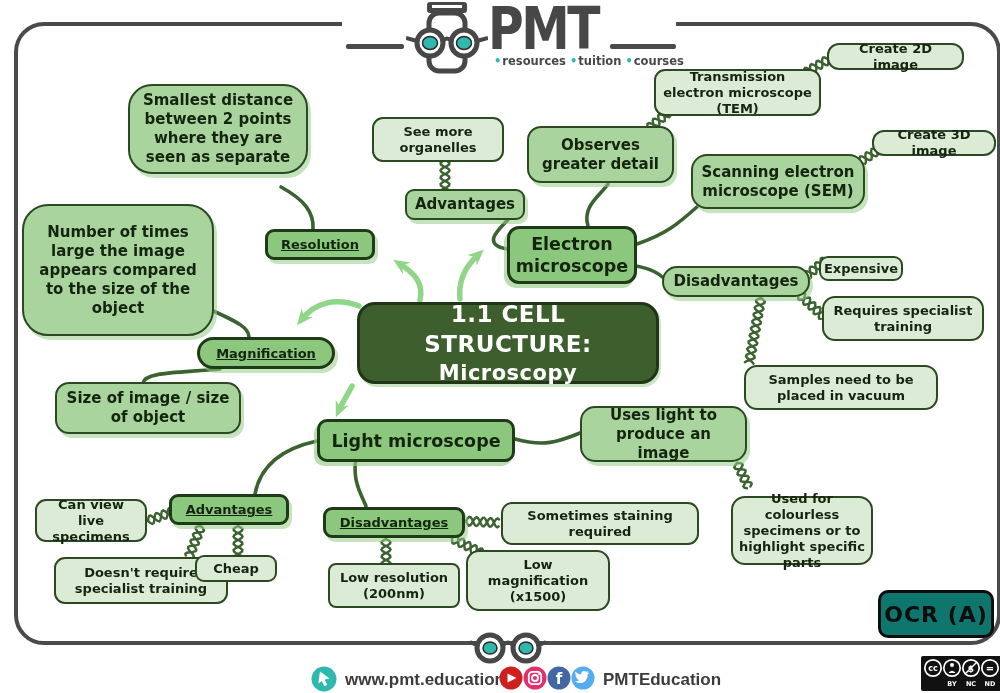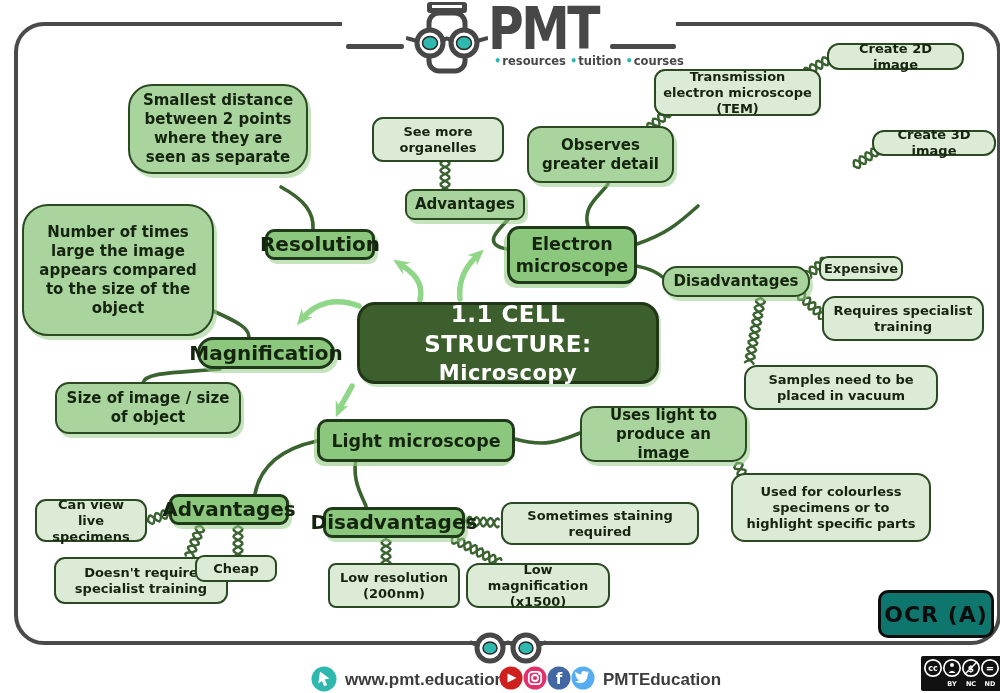--- a/index.html
+++ b/index.html
@@ -12,22 +12,22 @@
   .frame{position:absolute;left:6px;top:22px;width:979px;height:615px;
          border:4px solid #4a4a4a;border-radius:30px;}
   .logo-patch{position:absolute;left:334px;top:0;width:334px;height:80px;background:#fff;}
   .stub{position:absolute;height:5px;background:#4a4a4a;border-radius:2px;}
   #connector-svg{position:absolute;left:0;top:0;z-index:1;}
   .node{position:absolute;box-sizing:border-box;display:flex;align-items:center;justify-content:center;
         text-align:center;font-weight:bold;color:var(--ink);z-index:2;padding:2px 6px;}
   .light{background:var(--light);border:2.2px solid #2b4a22;border-radius:11px;font-size:13px;line-height:16px;}
   .med{background:var(--medium);border:2.4px solid #2b4a22;border-radius:14px;font-size:15px;line-height:19px;
        box-shadow:3px 4px 0 rgba(150,205,135,.55);}
-  .strong{background:var(--strong);border:3px solid #1f3a19;border-radius:9px;font-size:20px;line-height:19px;
-       box-shadow:3px 4px 0 rgba(150,205,135,.55);}
+  .strong{background:var(--strong);border:3px solid #1f3a19;border-radius:9px;font-size:13px;line-height:19px;
+       box-shadow:3px 4px 0 rgba(150,205,135,.55);text-decoration:underline;}
   .hub{background:var(--strong);border:3.6px solid #1f3a19;border-radius:12px;font-size:17.5px;line-height:22px;
        box-shadow:-3px 4px 0 rgba(150,205,135,.65);}
   .central{background:var(--central-bg);border:3px solid #203617;border-radius:18px;color:#fff;
        flex-direction:column;line-height:1.32;letter-spacing:.5px;box-shadow:2px 3px 0 rgba(150,205,135,.5);}
   .central .l1{font-size:23px;} .central .l2{font-size:21px;}
   .pmt-brand{position:absolute;left:480px;top:-6px;z-index:2;font-size:58px;font-weight:bold;color:#474747;
        letter-spacing:-3px;transform:scale(.84,1.02);transform-origin:left top;}
   .tagline{position:absolute;left:486px;top:54px;z-index:2;font-size:11.5px;font-weight:bold;color:#474747;}
   .tagline span{margin-right:4px;}
   .tagline span::before{content:"•";color:var(--teal);margin-right:1px;}
@@ -127,37 +127,38 @@
   <div class="node med" style="left:14px;top:204px;width:192px;height:132px;border-radius:26px;">Number of times large the image appears compared to the size of the object</div>
   <div class="node strong" style="left:189px;top:337px;width:138px;height:32px;border-radius:16px;">Magnification</div>
   <div class="node med" style="left:47px;top:382px;width:186px;height:52px;">Size of image / size of object</div>
 
   <div class="node light" style="left:364px;top:117px;width:132px;height:45px;">See more organelles</div>
   <div class="node med" style="left:397px;top:189px;width:120px;height:31px;border-radius:9px;">Advantages</div>
   <div class="node med" style="left:519px;top:126px;width:147px;height:57px;">Observes greater detail</div>
   <div class="node hub" style="left:499px;top:226px;width:130px;height:58px;">Electron microscope</div>
   <div class="node light" style="left:646px;top:69px;width:167px;height:47px;">Transmission electron microscope (TEM)</div>
   <div class="node light" style="left:819px;top:43px;width:137px;height:27px;border-radius:12px;">Create 2D image</div>
+  <div class="node med" style="left:683px;top:154px;width:174px;height:55px;border-radius:16px;">Scanning electron microscope (SEM)</div>
   <div class="node light" style="left:864px;top:130px;width:124px;height:26px;border-radius:12px;">Create 3D image</div>
   <div class="node med" style="left:654px;top:266px;width:148px;height:31px;border-radius:15px;">Disadvantages</div>
   <div class="node light" style="left:811px;top:256px;width:84px;height:25px;border-radius:9px;">Expensive</div>
   <div class="node light" style="left:814px;top:296px;width:162px;height:45px;border-radius:13px;">Requires specialist training</div>
   <div class="node light" style="left:736px;top:365px;width:194px;height:45px;border-radius:13px;">Samples need to be placed in vacuum</div>
 
   <div class="node hub" style="left:309px;top:419px;width:198px;height:43px;border-radius:10px;">Light microscope</div>
   <div class="node med" style="left:572px;top:406px;width:167px;height:56px;border-radius:15px;">Uses light to produce an image</div>
-  <div class="node light" style="left:723px;top:473px;width:200px;height:69px;border-radius:14px;">Used for colourless specimens or to highlight specific parts</div>
+  <div class="node light" style="left:723px;top:496px;width:142px;height:69px;border-radius:14px;">Used for colourless specimens or to highlight specific parts</div>
   <div class="node strong" style="left:161px;top:494px;width:120px;height:31px;">Advantages</div>
   <div class="node light" style="left:27px;top:499px;width:112px;height:43px;">Can view live specimens</div>
   <div class="node light" style="left:46px;top:557px;width:174px;height:47px;">Doesn't require specialist training</div>
   <div class="node light" style="left:187px;top:555px;width:82px;height:27px;border-radius:9px;">Cheap</div>
   <div class="node strong" style="left:315px;top:507px;width:142px;height:31px;">Disadvantages</div>
   <div class="node light" style="left:493px;top:502px;width:198px;height:43px;">Sometimes staining required</div>
   <div class="node light" style="left:320px;top:563px;width:132px;height:45px;border-radius:8px;">Low resolution (200nm)</div>
-  <div class="node light" style="left:458px;top:563px;width:144px;height:45px;border-radius:13px;">Low magnification (x1500)</div>
+  <div class="node light" style="left:458px;top:550px;width:144px;height:61px;border-radius:13px;">Low magnification (x1500)</div>
 
   <div class="ocr-badge">OCR (A)</div>
 
   <svg class="abs" style="left:462px;top:628px;" width="76" height="40" viewBox="0 0 76 40">
     <line x1="7" y1="17" x2="0" y2="14" stroke="#474747" stroke-width="4"></line>
     <line x1="69" y1="17" x2="76" y2="14" stroke="#474747" stroke-width="4"></line>
     <circle cx="20" cy="20" r="13" fill="#ffffff" stroke="#474747" stroke-width="5"></circle>
     <circle cx="56" cy="20" r="13" fill="#ffffff" stroke="#474747" stroke-width="5"></circle>
     <ellipse cx="20" cy="20" rx="7" ry="6" fill="#2fb8ae" stroke="#2a2a2a" stroke-width="1.5"></ellipse>
     <ellipse cx="56" cy="20" rx="7" ry="6" fill="#2fb8ae" stroke="#2a2a2a" stroke-width="1.5"></ellipse>

